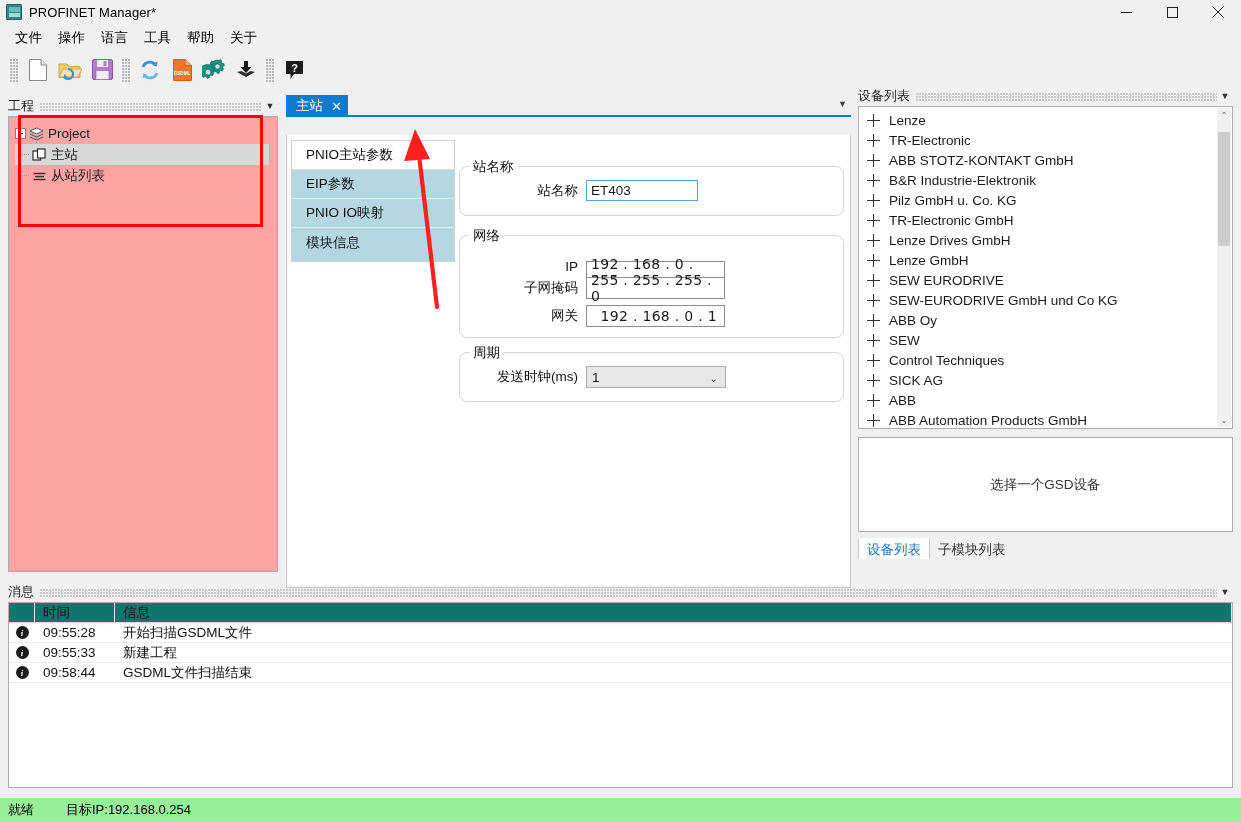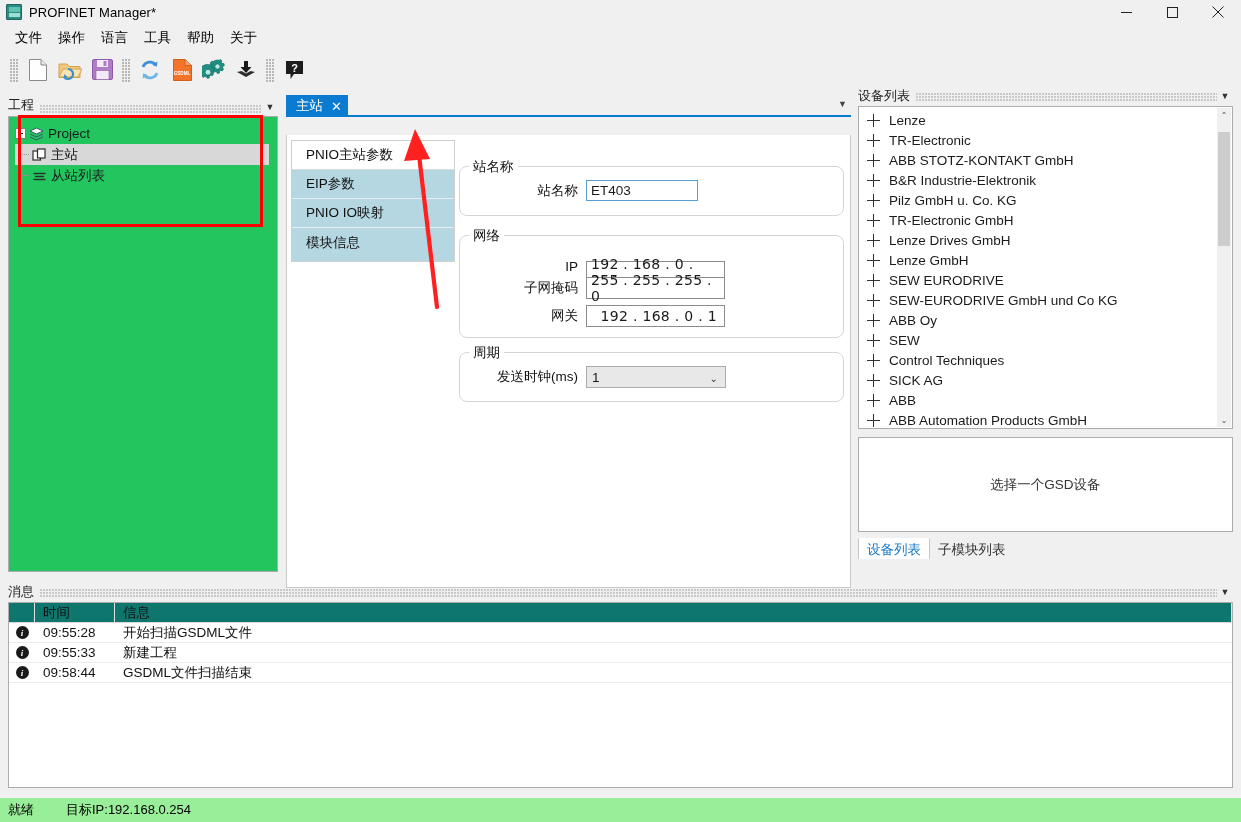--- a/index.html
+++ b/index.html
@@ -79,24 +79,24 @@
     background-image:
       radial-gradient(circle at 1px 1px, #c9c9c9 0.9px, transparent 1.1px);
     background-size: 3px 3px;
   }
   .panel-head .chev {
     width: 16px; text-align: center; font-size: 9px; color: #333; line-height: 14px;
   }
 
   
   .proj-panel { position: absolute; left: 8px; top: 97px; width: 270px; height: 475px; }
-  .proj-head { width: 270px; align-items: flex-end; }
+  .proj-head { width: 270px; }
   .proj-body {
     position: absolute; left: 0; top: 19px; width: 270px; height: 456px;
-    background: #22c55e; border: 1px solid #adadad; overflow: hidden;
+    background: #fca5a5; border: 1px solid #adadad; overflow: hidden;
   }
   .tree { padding: 6px 0 0 6px; font-size: 13.5px; }
   .tnode { display: flex; align-items: center; height: 21px; white-space: nowrap; }
   .tnode .lbl { padding-left: 4px; }
   .expander {
     width: 11px; height: 11px; border: 1px solid #808080; background: #fff;
     position: relative; margin-right: 3px; flex: none; font-size: 0;
   }
   .expander::before {
     content: ""; position: absolute; left: 2px; top: 4px; width: 5px; height: 1px; background: #000;

